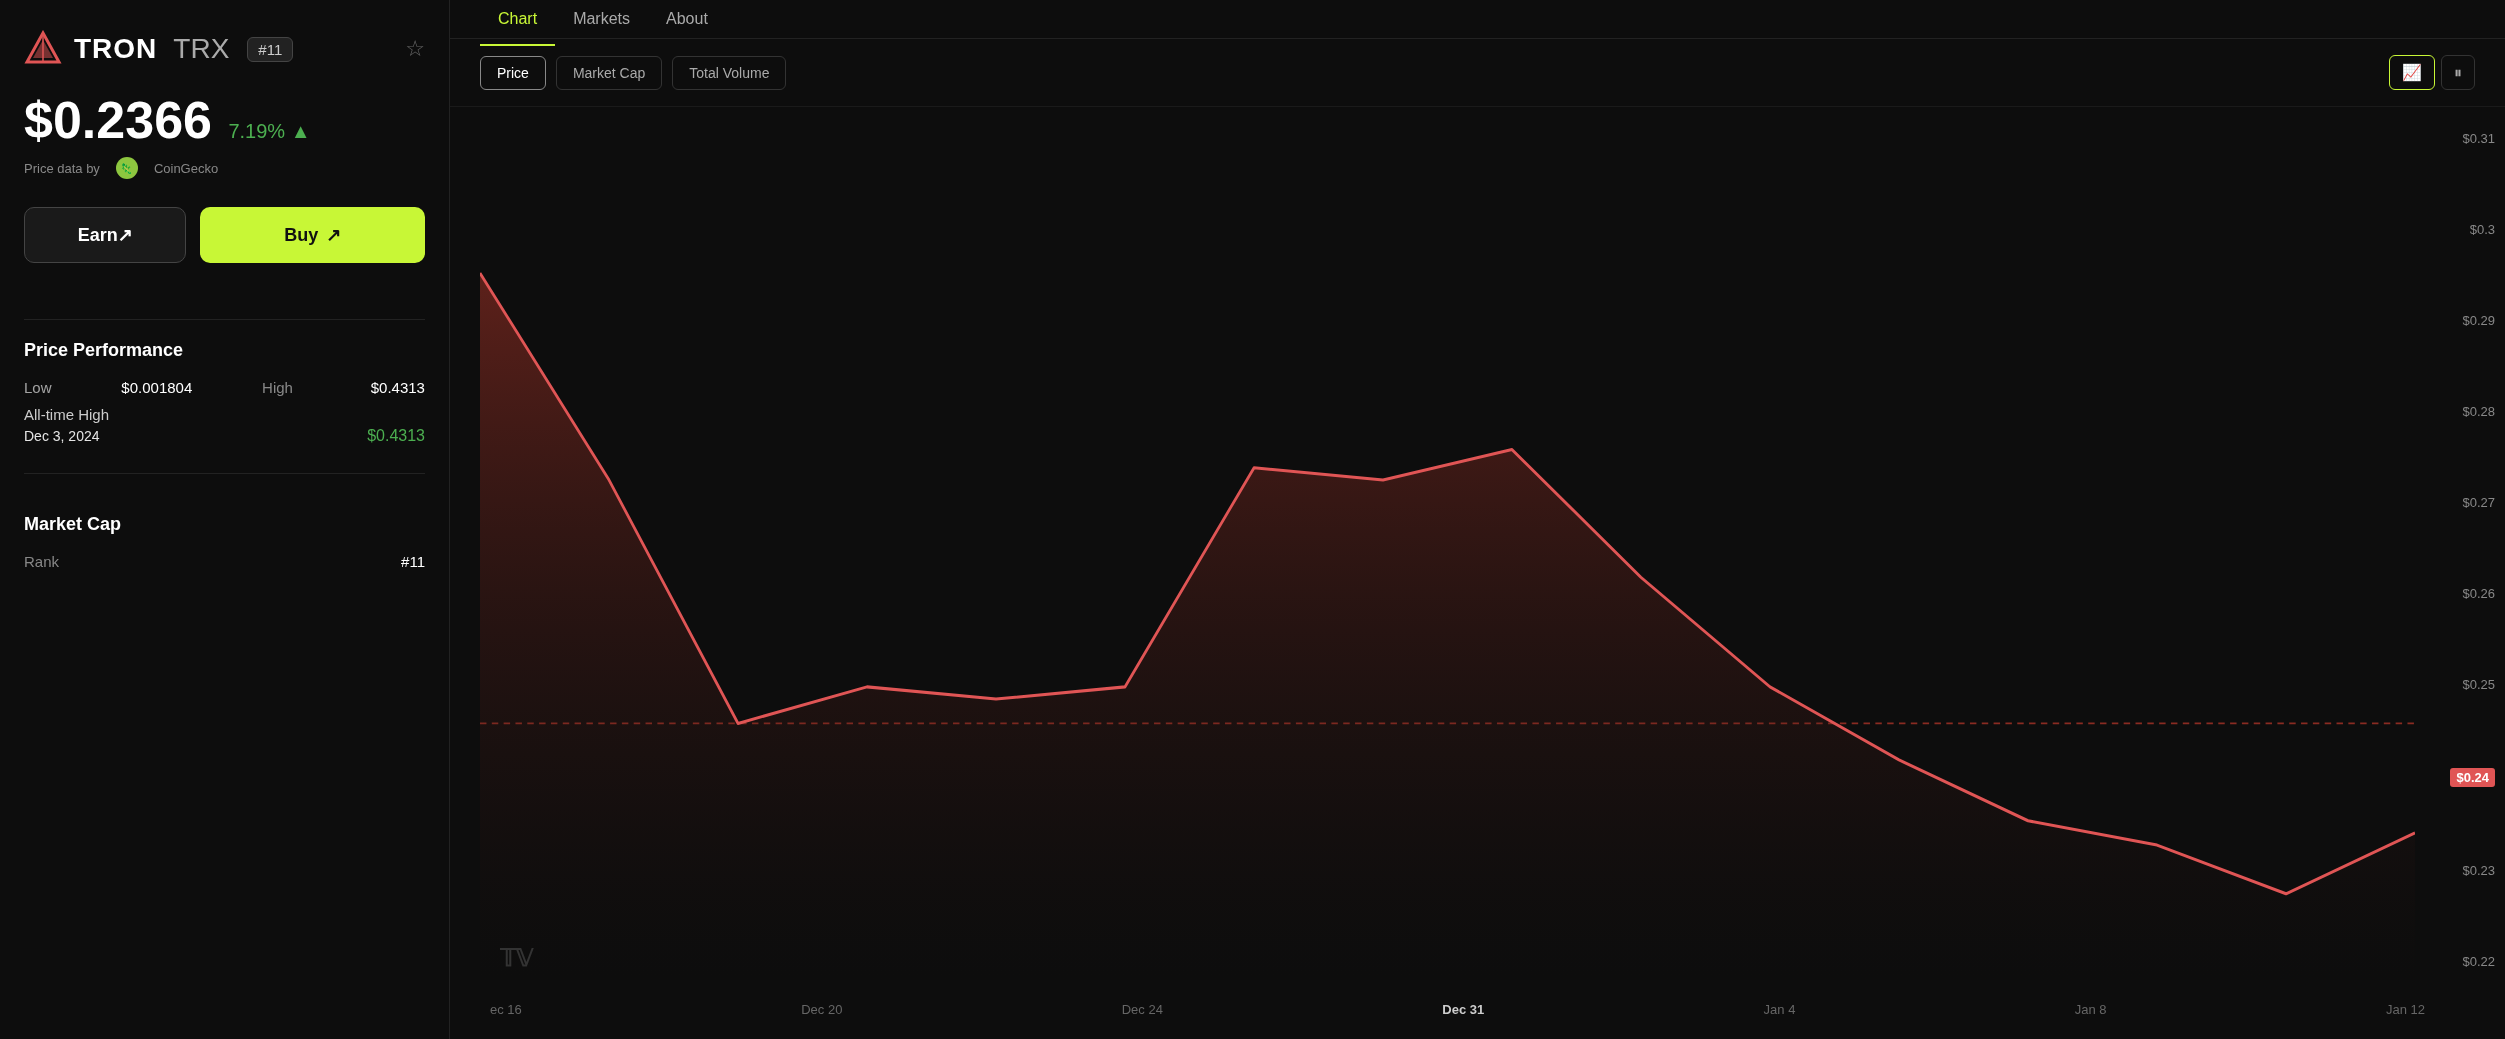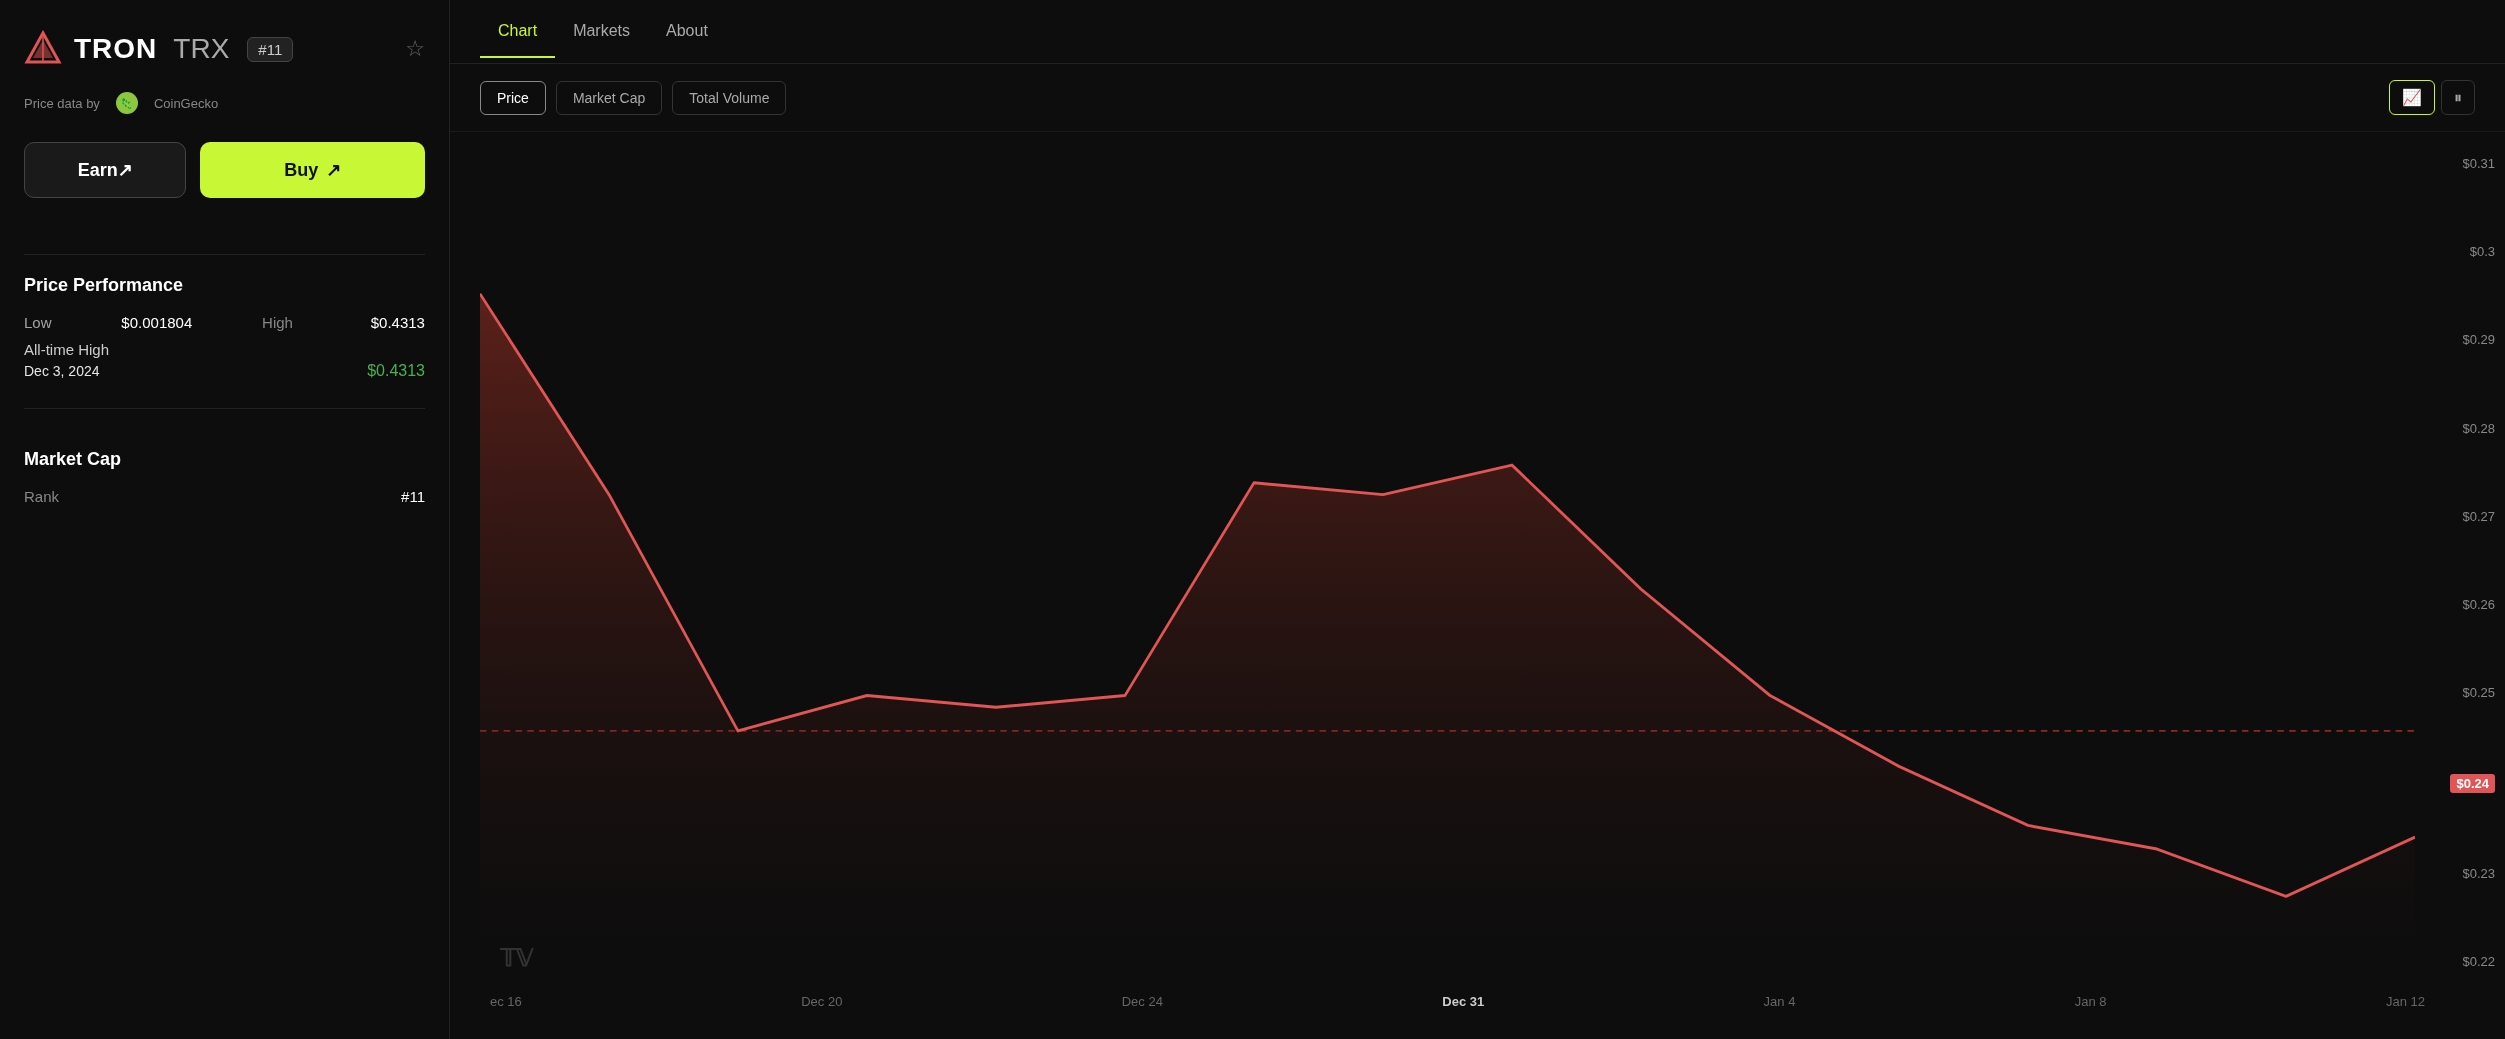--- a/index.html
+++ b/index.html
@@ -197,21 +197,21 @@
       flex-direction: column;
       padding: 0;
     }
 
     .chart-tabs {
       display: flex;
       align-items: center;
       gap: 0;
       padding: 0 30px;
       border-bottom: 1px solid #222;
-      height: 64px;
+      height: 39px;
     }
 
     .chart-tab {
       padding: 16px 18px;
       font-size: 16px;
       color: #aaa;
       cursor: pointer;
       border-bottom: 2px solid transparent;
       background: none;
       border-top: none;
@@ -325,21 +325,21 @@
     .y-label.current {
       background: #e05555;
       color: #fff;
       padding: 2px 6px;
       border-radius: 3px;
       font-weight: 600;
     }
 
     .x-axis-labels {
       position: absolute;
-      bottom: 20px;
+      bottom: 12px;
       left: 40px;
       right: 80px;
       display: flex;
       justify-content: space-between;
       font-size: 13px;
       color: #666;
     }
 
     .tv-watermark {
       position: absolute;
@@ -366,20 +366,27 @@
       <polygon points="19,3 35,32 3,32" fill="none" stroke="#e05555" stroke-width="3"></polygon>
       <polygon points="19,10 29,28 9,28" fill="#e05555" opacity="0.5"></polygon>
       <line x1="19" y1="3" x2="19" y2="32" stroke="#e05555" stroke-width="1.5"></line>
     </svg>
     <span class="coin-name">TRON</span>
     <span class="coin-ticker">TRX</span>
     <span class="coin-rank">#11</span>
     <button class="star-btn">☆</button>
   </div>
 
+  <div class="price-display">
+    <span class="price-main">$0.2366</span>
+    <span class="price-change">
+      <span>7.19%</span>
+      <span> ▲</span>
+    </span>
+  </div>
 
   <div class="price-source">
     <span>Price data by</span>
     <span class="coingecko-logo">🦎</span>
     <span>CoinGecko</span>
   </div>
 
   <div class="action-buttons">
     <button class="btn-earn">
       <span>Earn</span>

